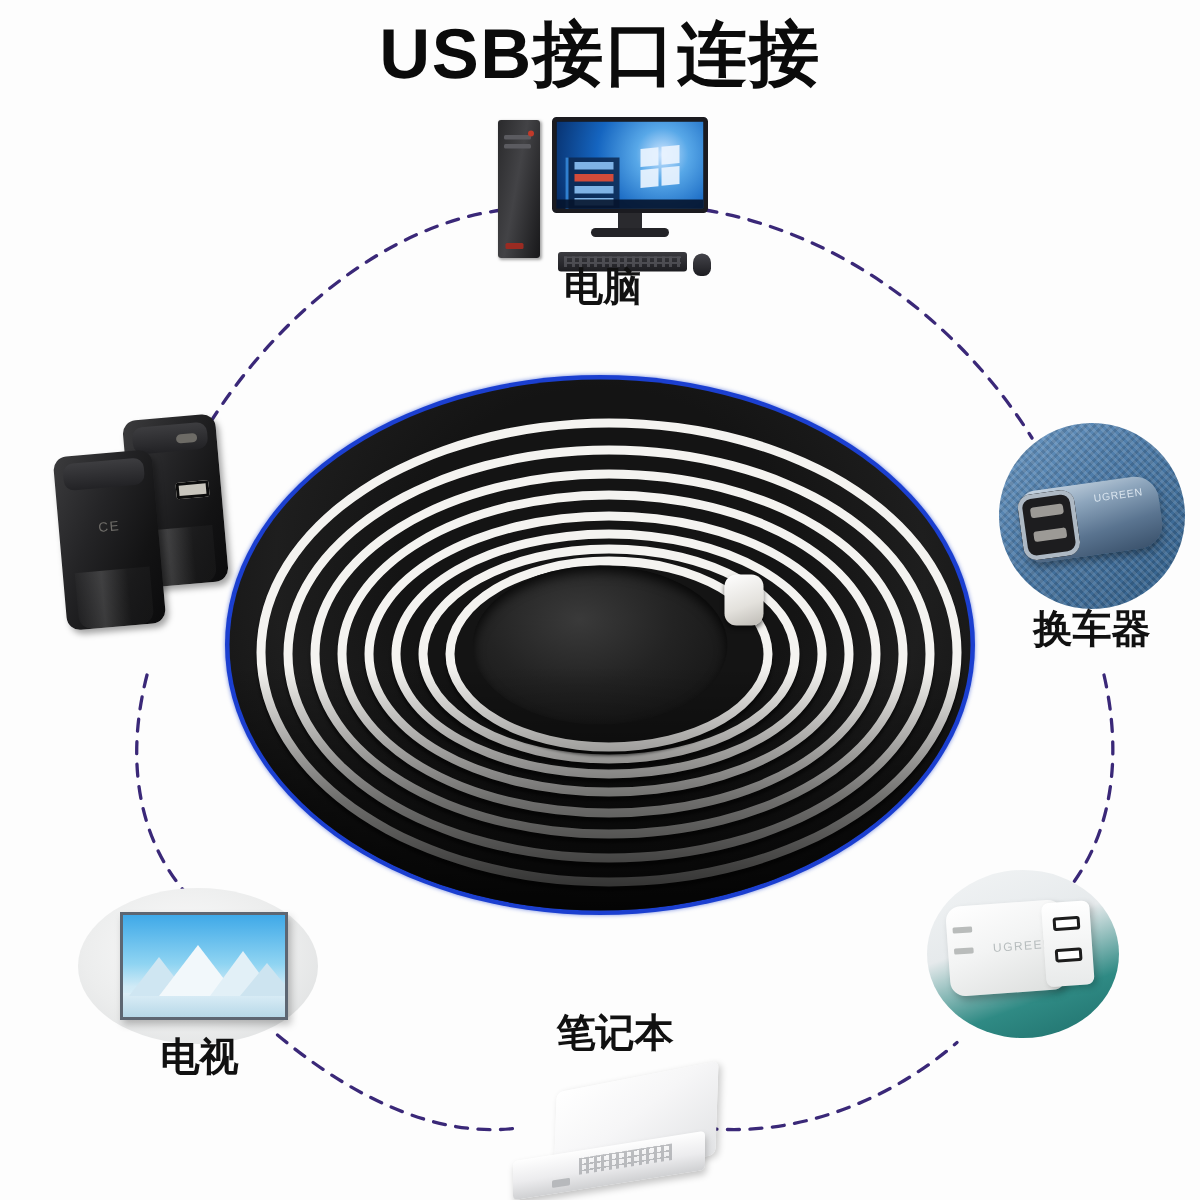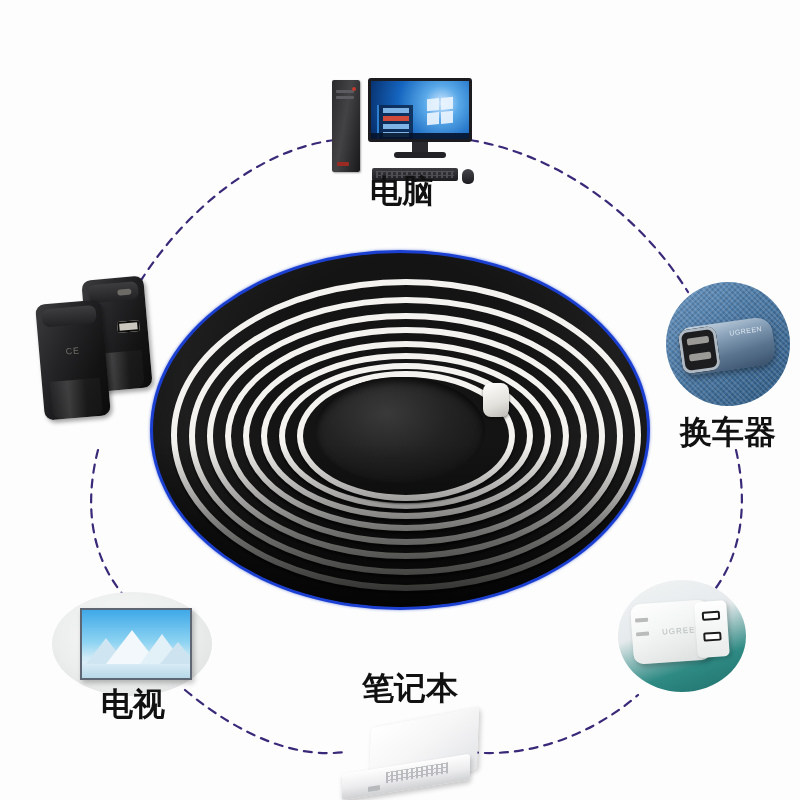--- a/index.html
+++ b/index.html
@@ -39,21 +39,21 @@
   }
 
   
   .node {
     position: absolute;
   }
   .node-label {
     position: absolute;
     width: 100%;
     text-align: center;
-    font-size: 32px;
+    font-size: 26px;
     font-weight: bold;
     color: #111111;
     white-space: nowrap;
     line-height: 32px;
   }
 
   
   #coil-wrap {
     position: absolute;
     left: 150px;
@@ -270,21 +270,21 @@
     position: absolute; left: 8px;
     width: 22px; height: 7px; border-radius: 2px;
     background: #9c9a96;
   }
   .cc-slot.a { top: 9px; }
   .cc-slot.b { top: 25px; }
   .cc-brand {
     position: absolute; right: 10px; top: 8px;
     font-size: 7px; color: #d9e4ee; letter-spacing: .5px;
   }
-  #node-carcharger .node-label { top: 134px; }
+  #node-carcharger .node-label { top: 122px; font-family: Liberation Serif, serif; }
 
   
   #node-usbcharger { left: 600px; top: 580px; width: 160px; height: 150px; }
   .uc-circle {
     position: absolute; left: 18px; top: 0;
     width: 128px; height: 112px;
     border-radius: 50%;
     background: linear-gradient(160deg, #f2f4f5 0%, #e6eaec 40%, #2f8a84 72%, #1f6f6b 100%);
     overflow: hidden;
   }
@@ -390,20 +390,21 @@
   .lt-port {
     position: absolute; left: 26px; bottom: 4px;
     width: 12px; height: 5px; background: #b7b9bc; border-radius: 1px;
   }
 </style>
 </head>
 <body>
 
 <div id="page">
 
+  <div id="title">USB接口连接</div>
 
   <svg id="connectors" viewBox="0 0 800 800" xmlns="http://www.w3.org/2000/svg">
     <g fill="none" stroke="#3a2878" stroke-width="2.2" stroke-dasharray="8 7" stroke-linecap="round">
 
       <path d="M 335 140 C 255 150, 180 215, 135 290"></path>
 
       <path d="M 470 140 C 560 155, 640 215, 688 292"></path>
 
       <path d="M 98 450 C 80 520, 98 580, 145 615"></path>
 

